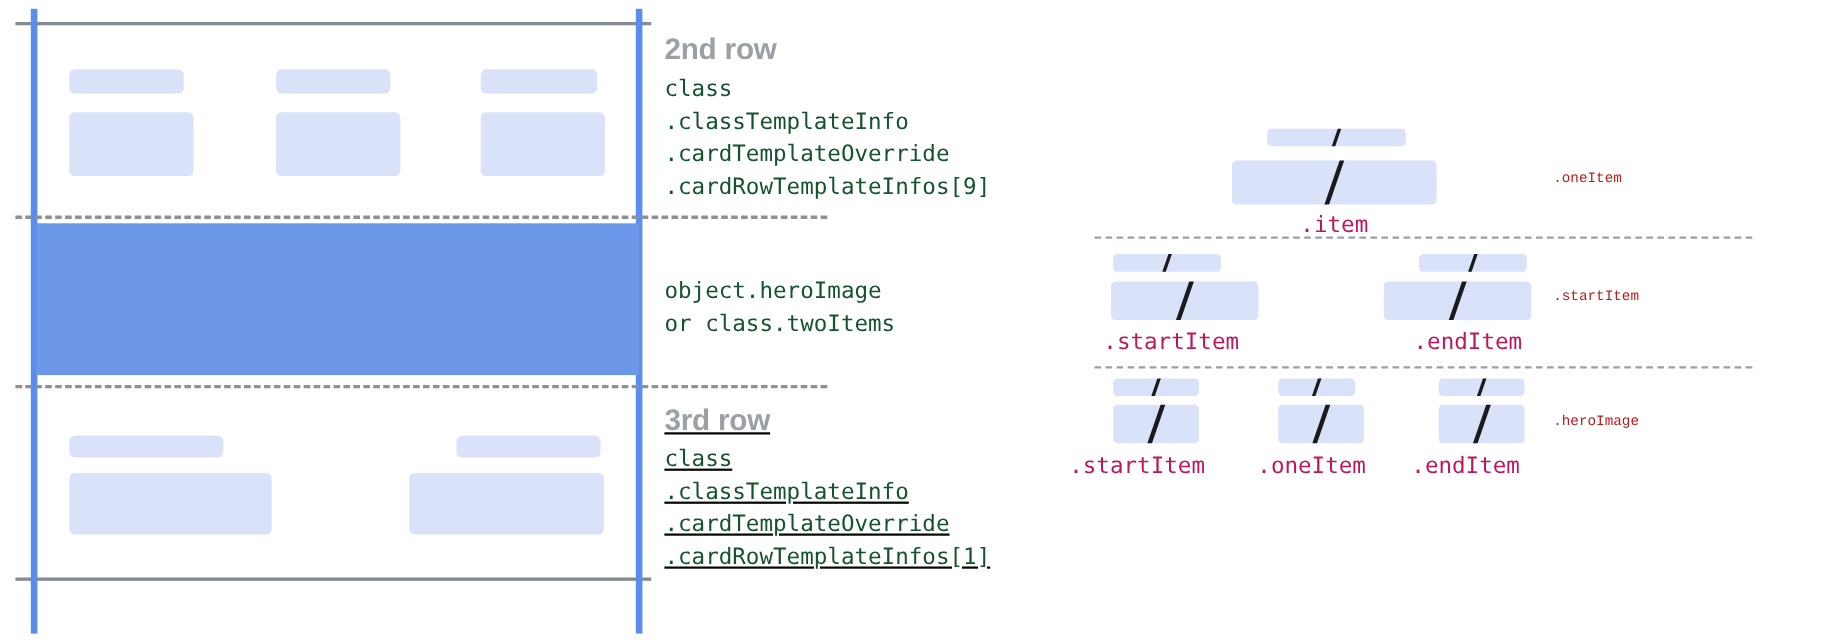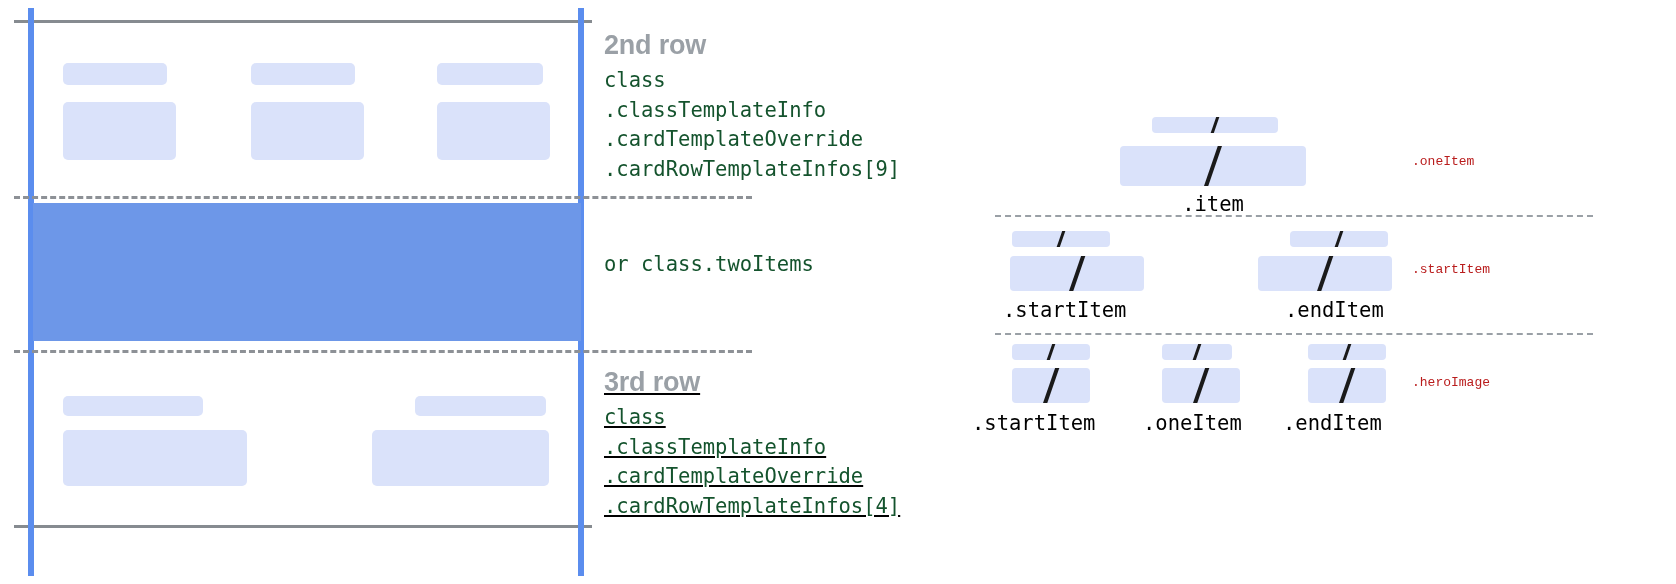--- a/index.html
+++ b/index.html
@@ -72,21 +72,21 @@
     position:absolute;left:50%;top:50%;
     width:4px;height:140%;
     background:#1a1a1a;
     transform:translate(-50%,-50%) rotate(19deg);
   }
   .chip.thin .stroke{width:3px;height:150%;}
 
   .vlabel{
     position:absolute;
     font-family:"DejaVu Sans Mono", monospace;
-    font-size:20.5px;color:#000000;white-space:nowrap;
+    font-size:20.5px;color:#be185d;white-space:nowrap;
   }
   .vlabel.center{text-align:center;}
   .grouplabel{
     position:absolute;
     font-family:Liberation Mono, monospace;
     font-size:13px;color:#b91c1c;white-space:nowrap;
   }
 </style>
 </head>
 <body>
@@ -127,29 +127,30 @@
 
   <div class="sidetext" style="top:30px;">
     <div class="rowtitle">2nd row</div>
     <div class="code">class</div>
     <div class="code">.classTemplateInfo</div>
     <div class="code">.cardTemplateOverride</div>
     <div class="code">.cardRowTemplateInfos[9]</div>
   </div>
 
   <div class="sidetext" style="top:250px;">
+    <div class="code">object.heroImage</div>
     <div class="code">or class.twoItems</div>
   </div>
 
   <div class="sidetext" style="top:367px;text-decoration:underline;">
     <div class="rowtitle">3rd row</div>
     <div class="code">class</div>
     <div class="code">.classTemplateInfo</div>
     <div class="code">.cardTemplateOverride</div>
-    <div class="code">.cardRowTemplateInfos[4]</div>
+    <div class="code">.cardRowTemplateInfos[1]</div>
   </div>
 
   <div class="variants">
 
     <div class="vsep a"></div>
     <div class="vsep b"></div>
 
     <div>
       <div class="chip thin" style="left:212px;top:117px;width:126px;height:16px;">
         <span class="stroke"></span>

